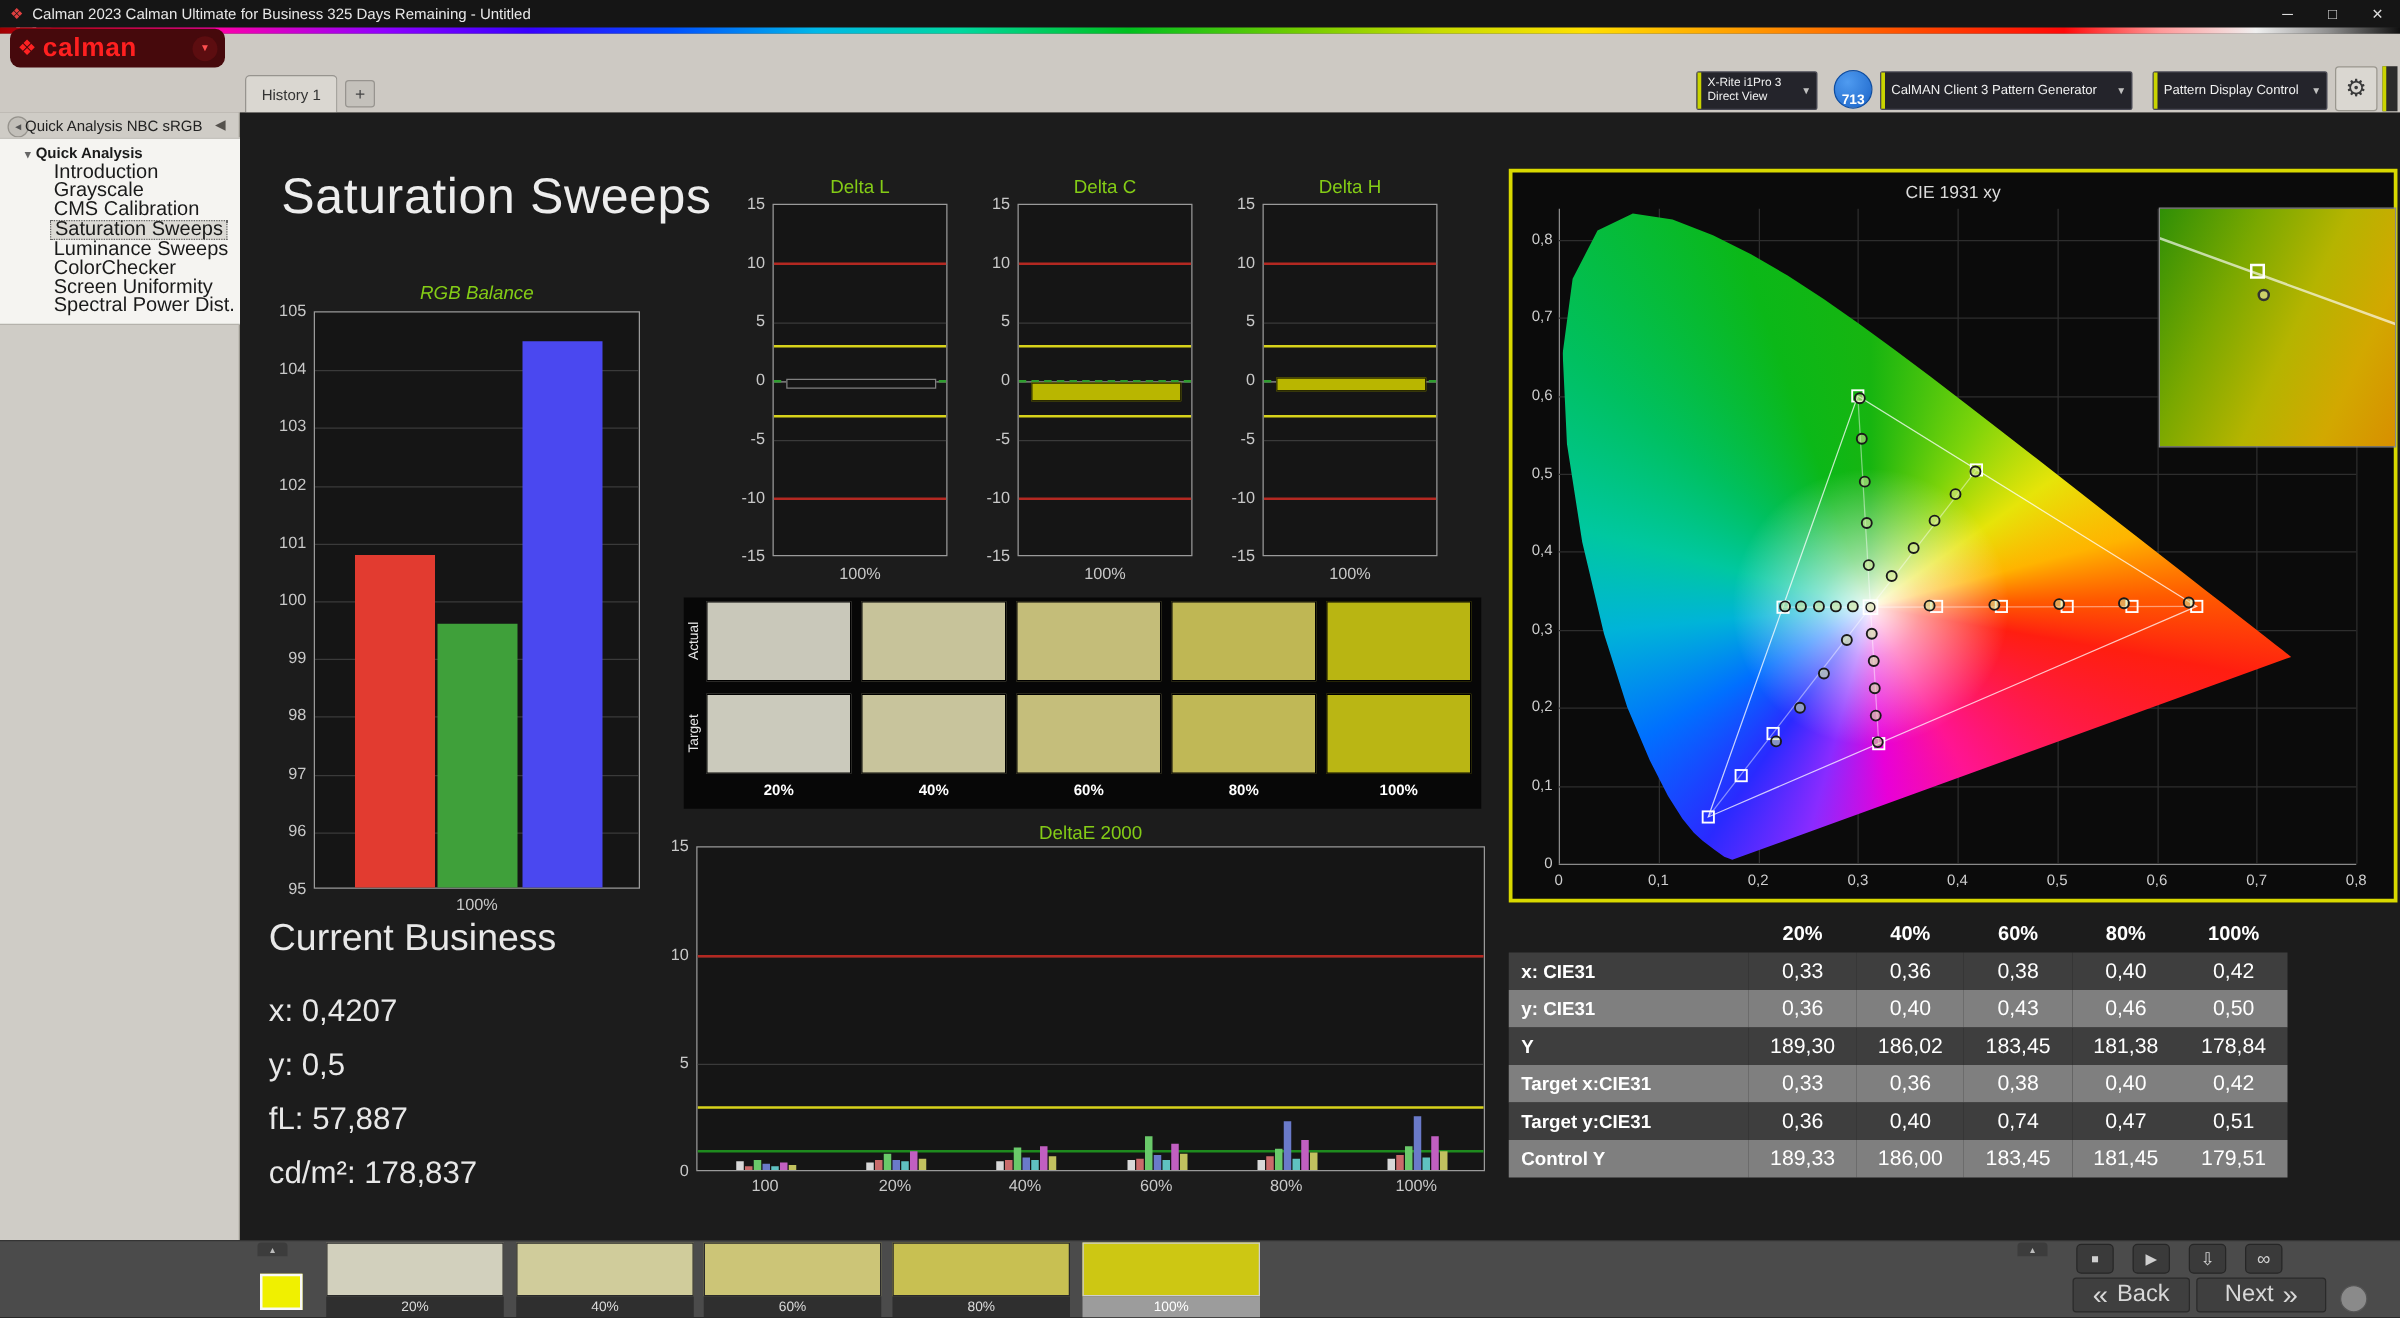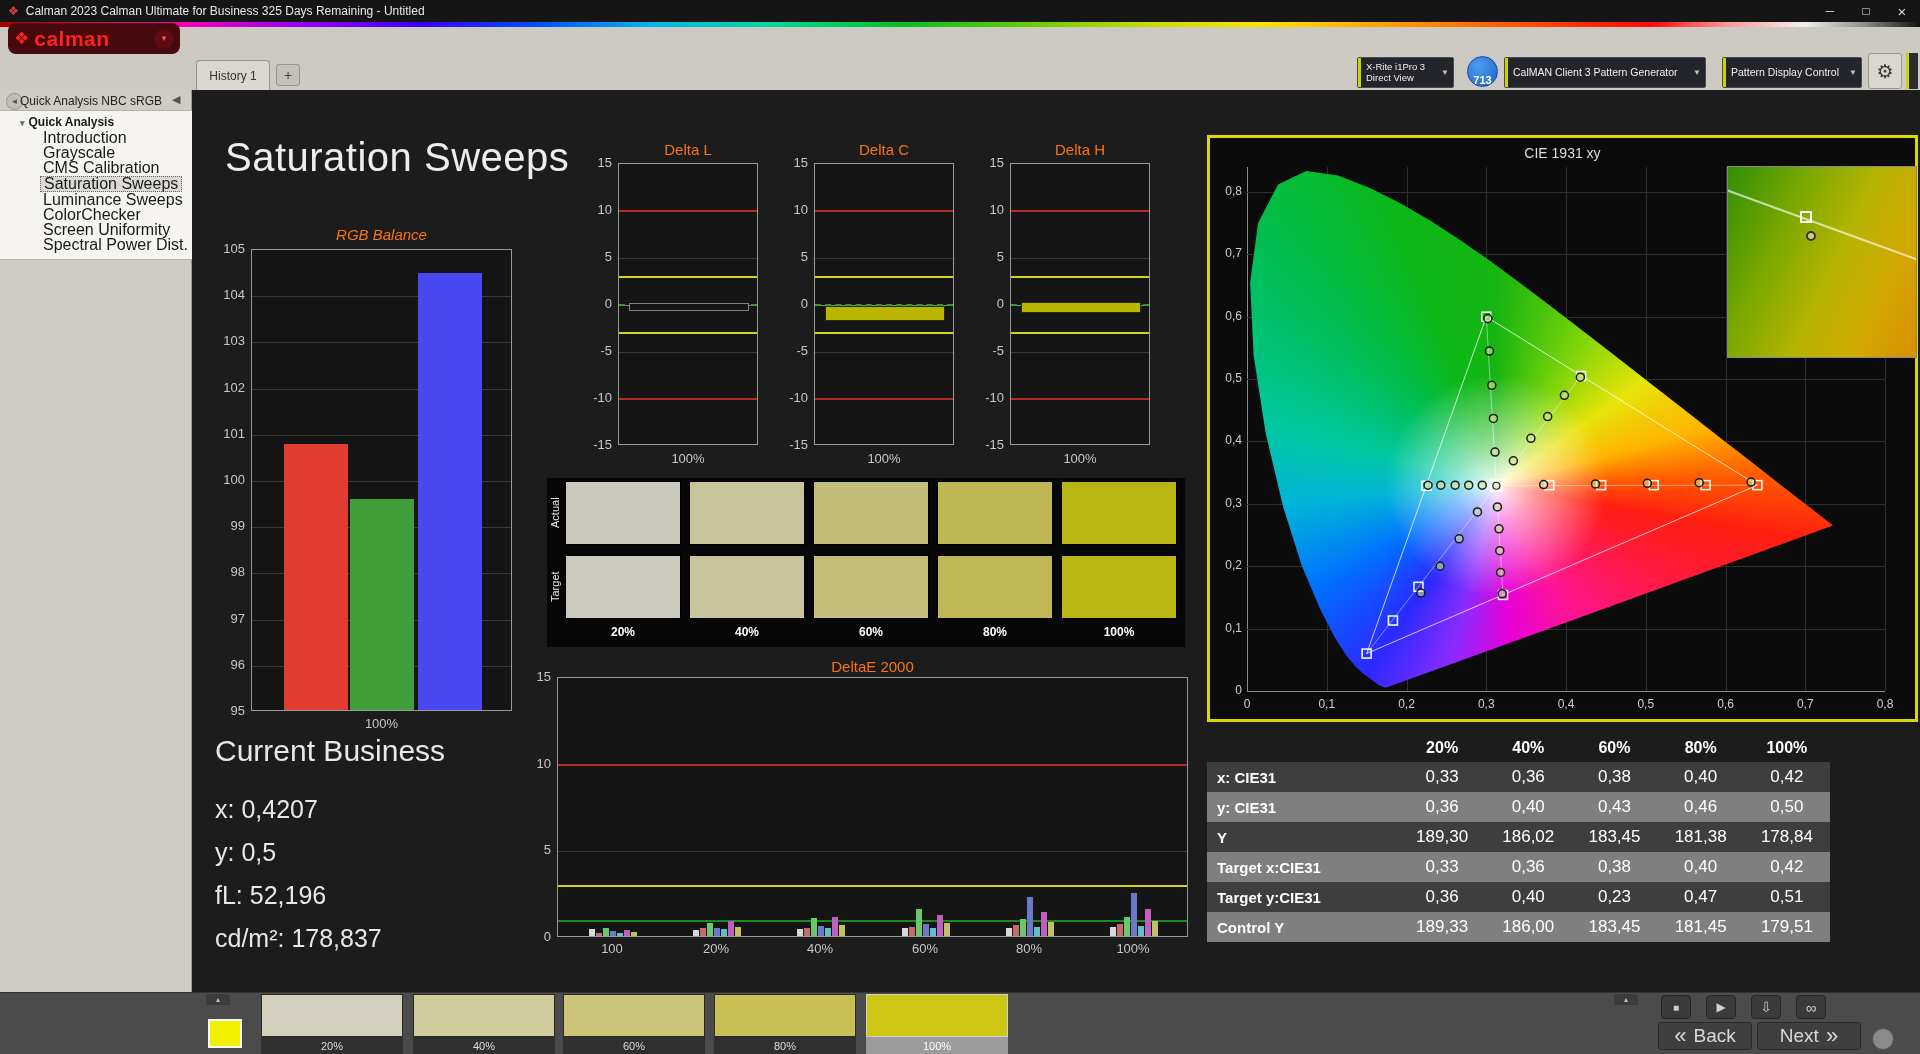--- a/index.html
+++ b/index.html
@@ -55,21 +55,21 @@
   .tree{left:0;top:110px;width:192px;height:150px;background:#f5f4f1;
     border-top:1px solid #b5b2ac;border-bottom:1px solid #b5b2ac;box-sizing:border-box;padding:3px 0 0 0;}
   .tree-root{font-size:12px;font-weight:bold;color:#1a1a1a;padding:1px 0 2px 20px;}
   .tree-root .caret{color:#666;font-size:9px;margin-right:4px;}
   .tree-item{font-size:16px;color:#1a1a1a;padding:0 3px;margin:0 0 1px 40px;height:14px;
     line-height:14px;width:max-content;}
   .tree-item.sel{border:1px dotted #666;background:#dcdad5;}
   
   .main-bg{left:192px;top:90px;width:1728px;height:902px;background:#1c1c1c;}
   .page-title{left:225px;top:135px;font-size:40px;color:#ededed;letter-spacing:.5px;}
-  .chart-title{font-size:15px;color:#f97316;text-align:center;}
+  .chart-title{font-size:15px;color:#84cc16;text-align:center;}
   .plotbox{background:#151515;border:1px solid #9a9a9a;box-sizing:border-box;position:absolute;overflow:hidden;}
   .gridline{position:absolute;left:0;right:0;height:1px;background:#3a3a3a;}
   .vgridline{position:absolute;top:0;bottom:0;width:1px;background:#2e2e2e;}
   .limit-red{position:absolute;left:0;right:0;height:2px;background:#b32821;}
   .limit-yellow{position:absolute;left:0;right:0;height:2px;background:#d7d21b;}
   .limit-green{position:absolute;left:0;right:0;height:0;border-top:2px dashed #2f9e2f;}
   .axis-label{position:absolute;font-size:13px;color:#c8c8c8;text-align:right;}
   .xlab{position:absolute;font-size:13px;color:#c8c8c8;text-align:center;}
   .bar{position:absolute;}
   
@@ -403,21 +403,21 @@
     <div class="xlab" style="left: 263px; top: 283px; width: 60px;">40%</div>
     <div class="xlab" style="left: 368px; top: 283px; width: 60px;">60%</div>
     <div class="xlab" style="left: 472px; top: 283px; width: 60px;">80%</div>
     <div class="xlab" style="left: 576px; top: 283px; width: 60px;">100%</div>
   </div>
 
 <div class="abs cur-read">
   <div class="crt">Current Business</div>
   <div class="crl">x: 0,4207</div>
   <div class="crl">y: 0,5</div>
-  <div class="crl">fL: 52,196</div>
+  <div class="crl">fL: 57,887</div>
   <div class="crl">cd/m²: 178,837</div>
 </div>
 
 <div class="abs cie" id="cie">
   <div class="cie-title">CIE 1931 xy</div>
   <div class="cie-plot" id="cie-plot">
       <div class="vgridline" style="left: 0px; background: rgb(138, 138, 138);"></div>
       <div class="gridline" style="top: 524px; background: rgb(138, 138, 138);"></div>
       <div class="vgridline" style="left: 79.75px; background: rgb(46, 46, 46);"></div>
       <div class="gridline" style="top: 461.619px; background: rgb(46, 46, 46);"></div>
@@ -557,21 +557,21 @@
         <td>0,33</td>
         <td>0,36</td>
         <td>0,38</td>
         <td>0,40</td>
         <td>0,42</td>
       </tr>
       <tr class="dark">
         <td class="lbl">Target y:CIE31</td>
         <td>0,36</td>
         <td>0,40</td>
-        <td>0,23</td>
+        <td>0,74</td>
         <td>0,47</td>
         <td>0,51</td>
       </tr>
       <tr class="light">
         <td class="lbl">Control Y</td>
         <td>189,33</td>
         <td>186,00</td>
         <td>183,45</td>
         <td>181,45</td>
         <td>179,51</td>

